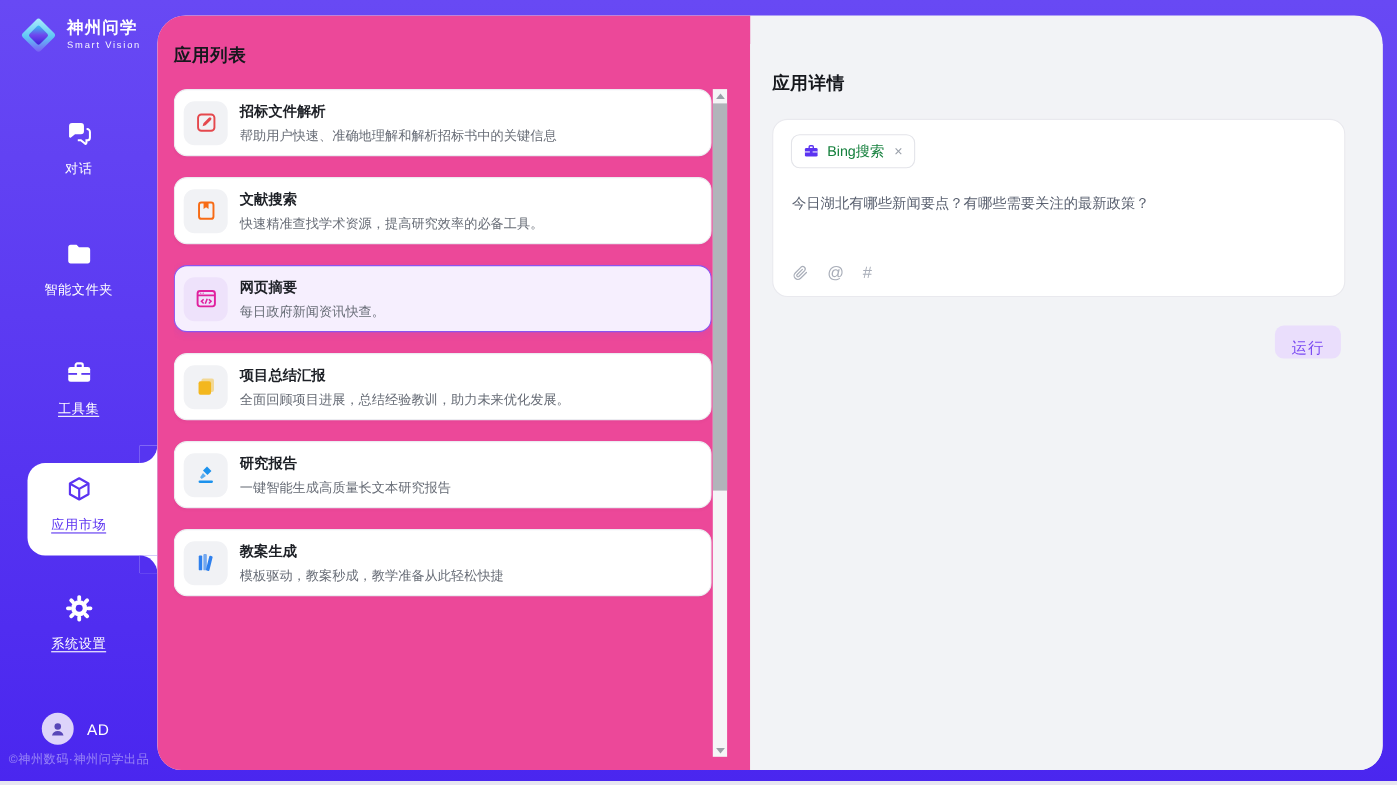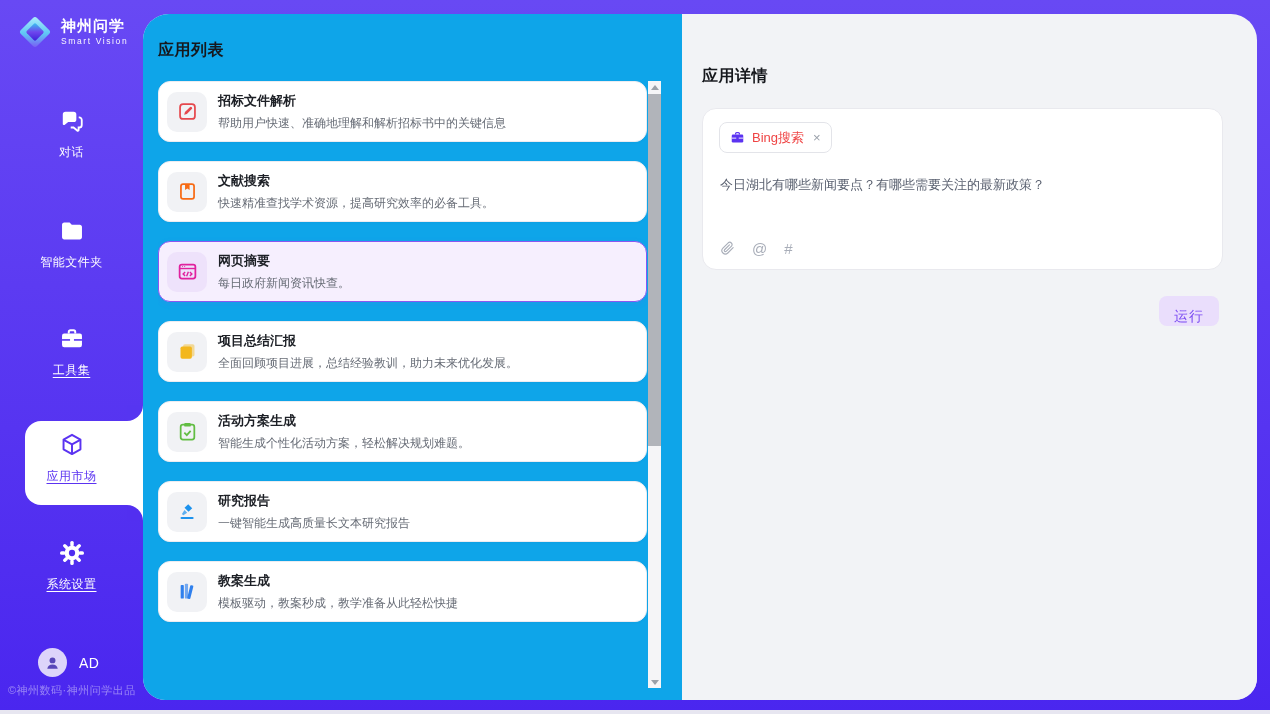--- a/index.html
+++ b/index.html
@@ -27,21 +27,21 @@
   .notch.bottom::before{content:"";position:absolute;inset:0;background:#522ff0;border-top-right-radius:16px;}
   .user-row{position:absolute;left:38px;top:648px;display:flex;align-items:center;}
   .avatar{width:29px;height:29px;border-radius:50%;background:#ddd4fa;display:flex;align-items:center;justify-content:center;color:#5847b8;}
   .user-name{margin-left:12px;font-size:14px;letter-spacing:.5px;}
   .footer-credit{position:absolute;left:8px;top:683px;font-size:11px;color:rgba(255,255,255,.42);letter-spacing:.5px;}
 
   
   .content{position:absolute;left:143px;top:14px;width:1114px;height:686px;border-radius:26px 26px 22px 22px;overflow:hidden;display:flex;background:#f2f3f6;}
 
   
-  .list-panel{position:relative;width:539px;background:#0ea5e9;flex:none;}
+  .list-panel{position:relative;width:539px;background:#ec4899;flex:none;}
   .panel-title{position:absolute;top:26px;font-size:16px;font-weight:bold;color:#16181d;letter-spacing:.5px;}
   .list-panel .panel-title{left:15px;}
   .cards{position:absolute;left:15px;top:67px;width:489px;bottom:0;overflow:hidden;}
   .card{box-sizing:border-box;height:61px;margin-bottom:19px;background:#fff;border:1px solid #ececf1;border-radius:12px;display:flex;align-items:center;padding-left:8px;box-shadow:0 1px 3px rgba(30,30,60,.03);cursor:pointer;}
   .card.selected{background:#f6effe;border:1.5px solid #8a56f0;box-shadow:0 2px 6px rgba(120,70,230,.12);}
   .card-icon{width:40px;height:40px;flex:none;border-radius:10px;background:#f1f2f5;display:flex;align-items:center;justify-content:center;}
   .card.selected .card-icon{background:#eee2fb;}
   .card-text{margin-left:11px;min-width:0;}
   .card-title{font-size:13px;font-weight:bold;color:#1d2026;}
   .card-desc{font-size:12px;color:#676c76;margin-top:5px;white-space:nowrap;}
@@ -54,21 +54,21 @@
   .tri-up{width:0;height:0;border-left:4px solid transparent;border-right:4px solid transparent;border-bottom:5px solid #9aa0a8;}
   .tri-down{width:0;height:0;border-left:4px solid transparent;border-right:4px solid transparent;border-top:5px solid #9aa0a8;}
   .sb-thumb{position:absolute;left:0;top:13px;width:13px;height:352px;background:#b1b4ba;cursor:pointer;}
 
   
   .detail-panel{position:relative;flex:1;background:#f2f3f6;margin-top:26px;}
   .detail-panel .panel-title{left:20px;}
   .detail-card{position:absolute;left:20px;top:68px;width:521px;height:162px;box-sizing:border-box;background:#fff;border:1px solid #e9e9ee;border-radius:14px;}
   .tool-chip{position:absolute;left:16px;top:13px;height:29px;display:inline-flex;align-items:center;gap:7px;padding:0 10px;border:1px solid #e3e4e9;border-radius:8px;background:#fff;cursor:pointer;}
   .chip-icon{display:flex;color:#5b33f1;}
-  .chip-label{font-size:13px;color:#ef4444;}
+  .chip-label{font-size:13px;color:#15803d;}
   .chip-close{font-size:13px;color:#9aa0aa;margin-left:2px;cursor:pointer;}
   .prompt-text{position:absolute;left:17px;top:66px;right:16px;font-size:13px;color:#5a6170;line-height:1.5;}
   .attach-row{position:absolute;left:17px;bottom:13px;display:flex;align-items:center;gap:17px;color:#a9aeb9;}
   .attach-glyph{font-size:15px;line-height:1;cursor:pointer;}
   .attach-svg{display:flex;cursor:pointer;}
   .run-btn{position:absolute;top:256px;right:38px;height:30px;padding:12px 15px;border:none;border-radius:8px;background:#eadefc;color:#7b4bf2;font-size:14px;font-family:inherit;letter-spacing:1px;cursor:pointer;}
 </style>
 </head>
 <body>
 
@@ -199,33 +199,20 @@
                 <rect x="7" y="3.6" width="13" height="14" rx="2" fill="currentColor" opacity="0.45"></rect>
                 <rect x="4" y="6.4" width="13" height="14" rx="2" fill="currentColor"></rect>
               </svg>
             </div>
             <div class="card-text">
               <div class="card-title">项目总结汇报</div>
               <div class="card-desc">全面回顾项目进展，总结经验教训，助力未来优化发展。</div>
             </div>
           </div>
           <div class="card">
-            <div class="card-icon" style="color:#62bd43">
-              <svg width="21" height="21" viewBox="0 0 24 24">
-                <rect x="4.2" y="4.2" width="15.6" height="17" rx="2.6" fill="none" stroke="currentColor" stroke-width="2"></rect>
-                <rect x="8.2" y="2.4" width="7.6" height="4" rx="1.4" fill="currentColor"></rect>
-                <path d="M8.4 13.4l2.8 2.8 4.4-5" fill="none" stroke="currentColor" stroke-width="2"></path>
-              </svg>
-            </div>
-            <div class="card-text">
-              <div class="card-title">活动方案生成</div>
-              <div class="card-desc">智能生成个性化活动方案，轻松解决规划难题。</div>
-            </div>
-          </div>
-          <div class="card">
             <div class="card-icon" style="color:#1c92ed">
               <svg width="21" height="21" viewBox="0 0 24 24">
                 <path d="M12.8 3.6l4.6 4.6-4.2 4.2-4.6-4.6z" fill="currentColor"></path>
                 <path d="M8.6 10.4l-3 4.4 1.6 1.6 4.4-3z" fill="currentColor" opacity="0.7"></path>
                 <rect x="4" y="18.2" width="15" height="2.4" rx="1.2" fill="currentColor"></rect>
               </svg>
             </div>
             <div class="card-text">
               <div class="card-title">研究报告</div>
               <div class="card-desc">一键智能生成高质量长文本研究报告</div>

